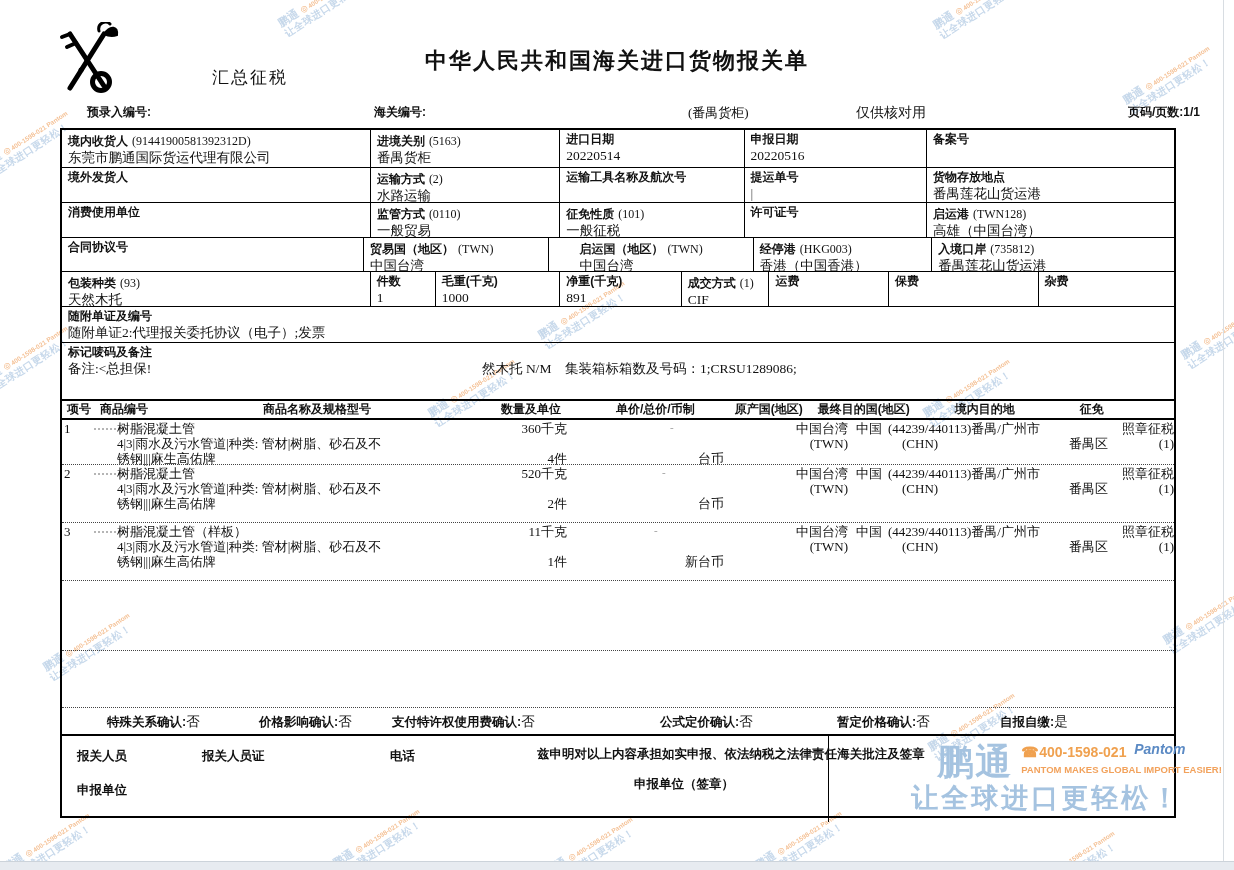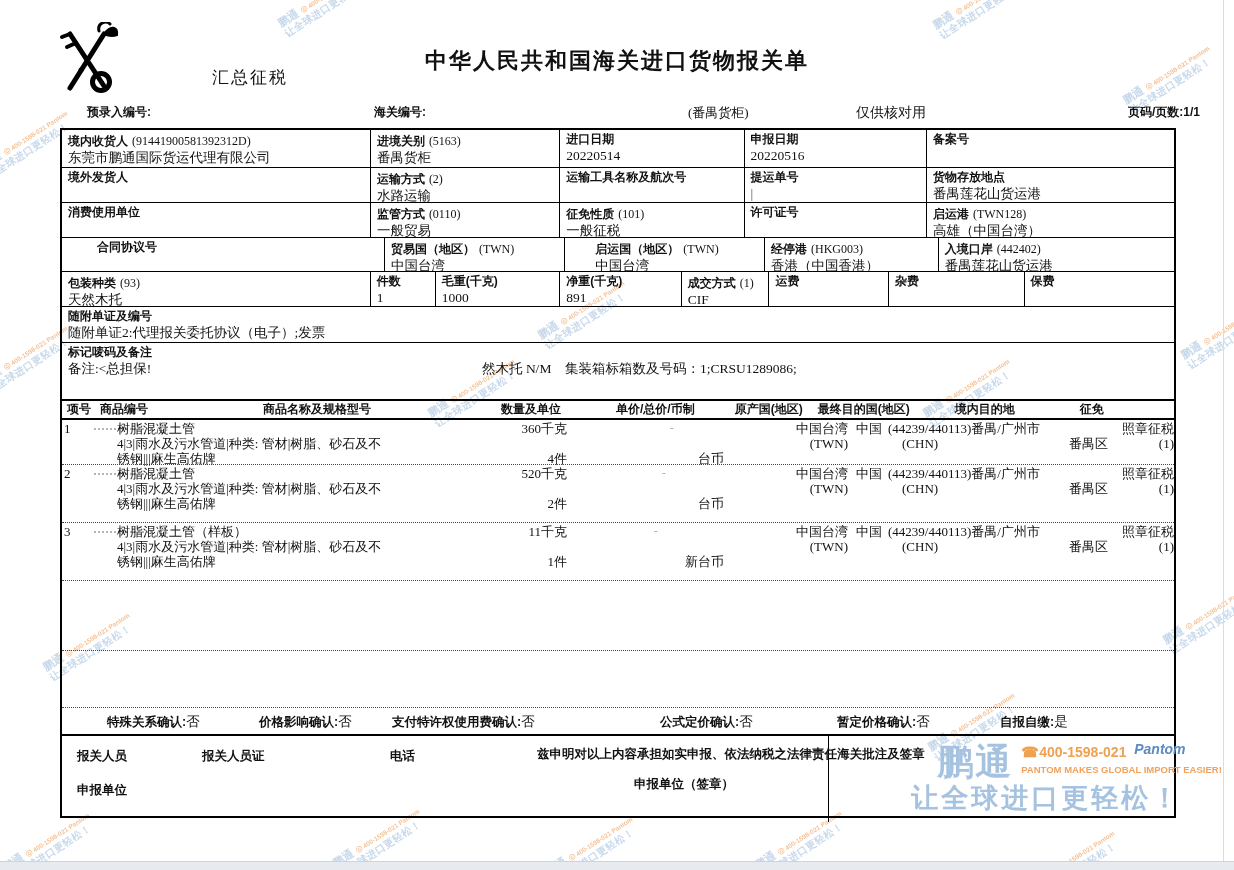--- a/index.html
+++ b/index.html
@@ -233,21 +233,21 @@
         <div class="lb">许可证号</div>
         <div class="val"></div>
       </div>
       <div class="cell" style="width:248px;">
         <span class="lb">启运港</span>
         <span class="code">(TWN128)</span>
         <div class="val">高雄（中国台湾）</div>
       </div>
     </div>
 
-    <div class="row" style="height:34px;padding-left:29px;">
+    <div class="row" style="height:34px;">
       <div class="cell" style="width:310px;">
         <div class="lb">合同协议号</div>
         <div class="val"></div>
       </div>
       <div class="cell" style="width:190px;">
         <span class="lb">贸易国（地区）</span>
         <span class="code">(TWN)</span>
         <div class="val">中国台湾</div>
       </div>
       <div class="cell" style="width:185px;margin-left:24px;">
@@ -255,21 +255,21 @@
         <span class="code">(TWN)</span>
         <div class="val">中国台湾</div>
       </div>
       <div class="cell" style="width:183px;">
         <span class="lb">经停港</span>
         <span class="code">(HKG003)</span>
         <div class="val">香港（中国香港）</div>
       </div>
       <div class="cell" style="width:248px;">
         <span class="lb">入境口岸</span>
-        <span class="code">(442402)</span>
+        <span class="code">(735812)</span>
         <div class="val">番禺莲花山货运港</div>
       </div>
     </div>
 
     <div class="row" style="height:35px;">
       <div class="cell" style="width:310px;">
         <span class="lb">包装种类</span>
         <span class="code">(93)</span>
         <div class="val">天然木托</div>
       </div>
@@ -287,26 +287,26 @@
       </div>
       <div class="cell" style="width:88px;">
         <span class="lb">成交方式</span>
         <span class="code">(1)</span>
         <div class="val">CIF</div>
       </div>
       <div class="cell" style="width:120px;">
         <div class="lb">运费</div>
         <div class="val"></div>
       </div>
+      <div class="cell" style="width:150px;">
+        <div class="lb">保费</div>
+        <div class="val"></div>
+      </div>
       <div class="cell" style="width:136px;">
         <div class="lb">杂费</div>
-        <div class="val"></div>
-      </div>
-      <div class="cell" style="width:150px;">
-        <div class="lb">保费</div>
         <div class="val"></div>
       </div>
     </div>
 
     <div class="row" style="height:36px;">
       <div class="cell" style="width:100%;">
         <div class="lb">随附单证及编号</div>
         <div class="val">随附单证2:代理报关委托协议（电子）;发票</div>
       </div>
     </div>

